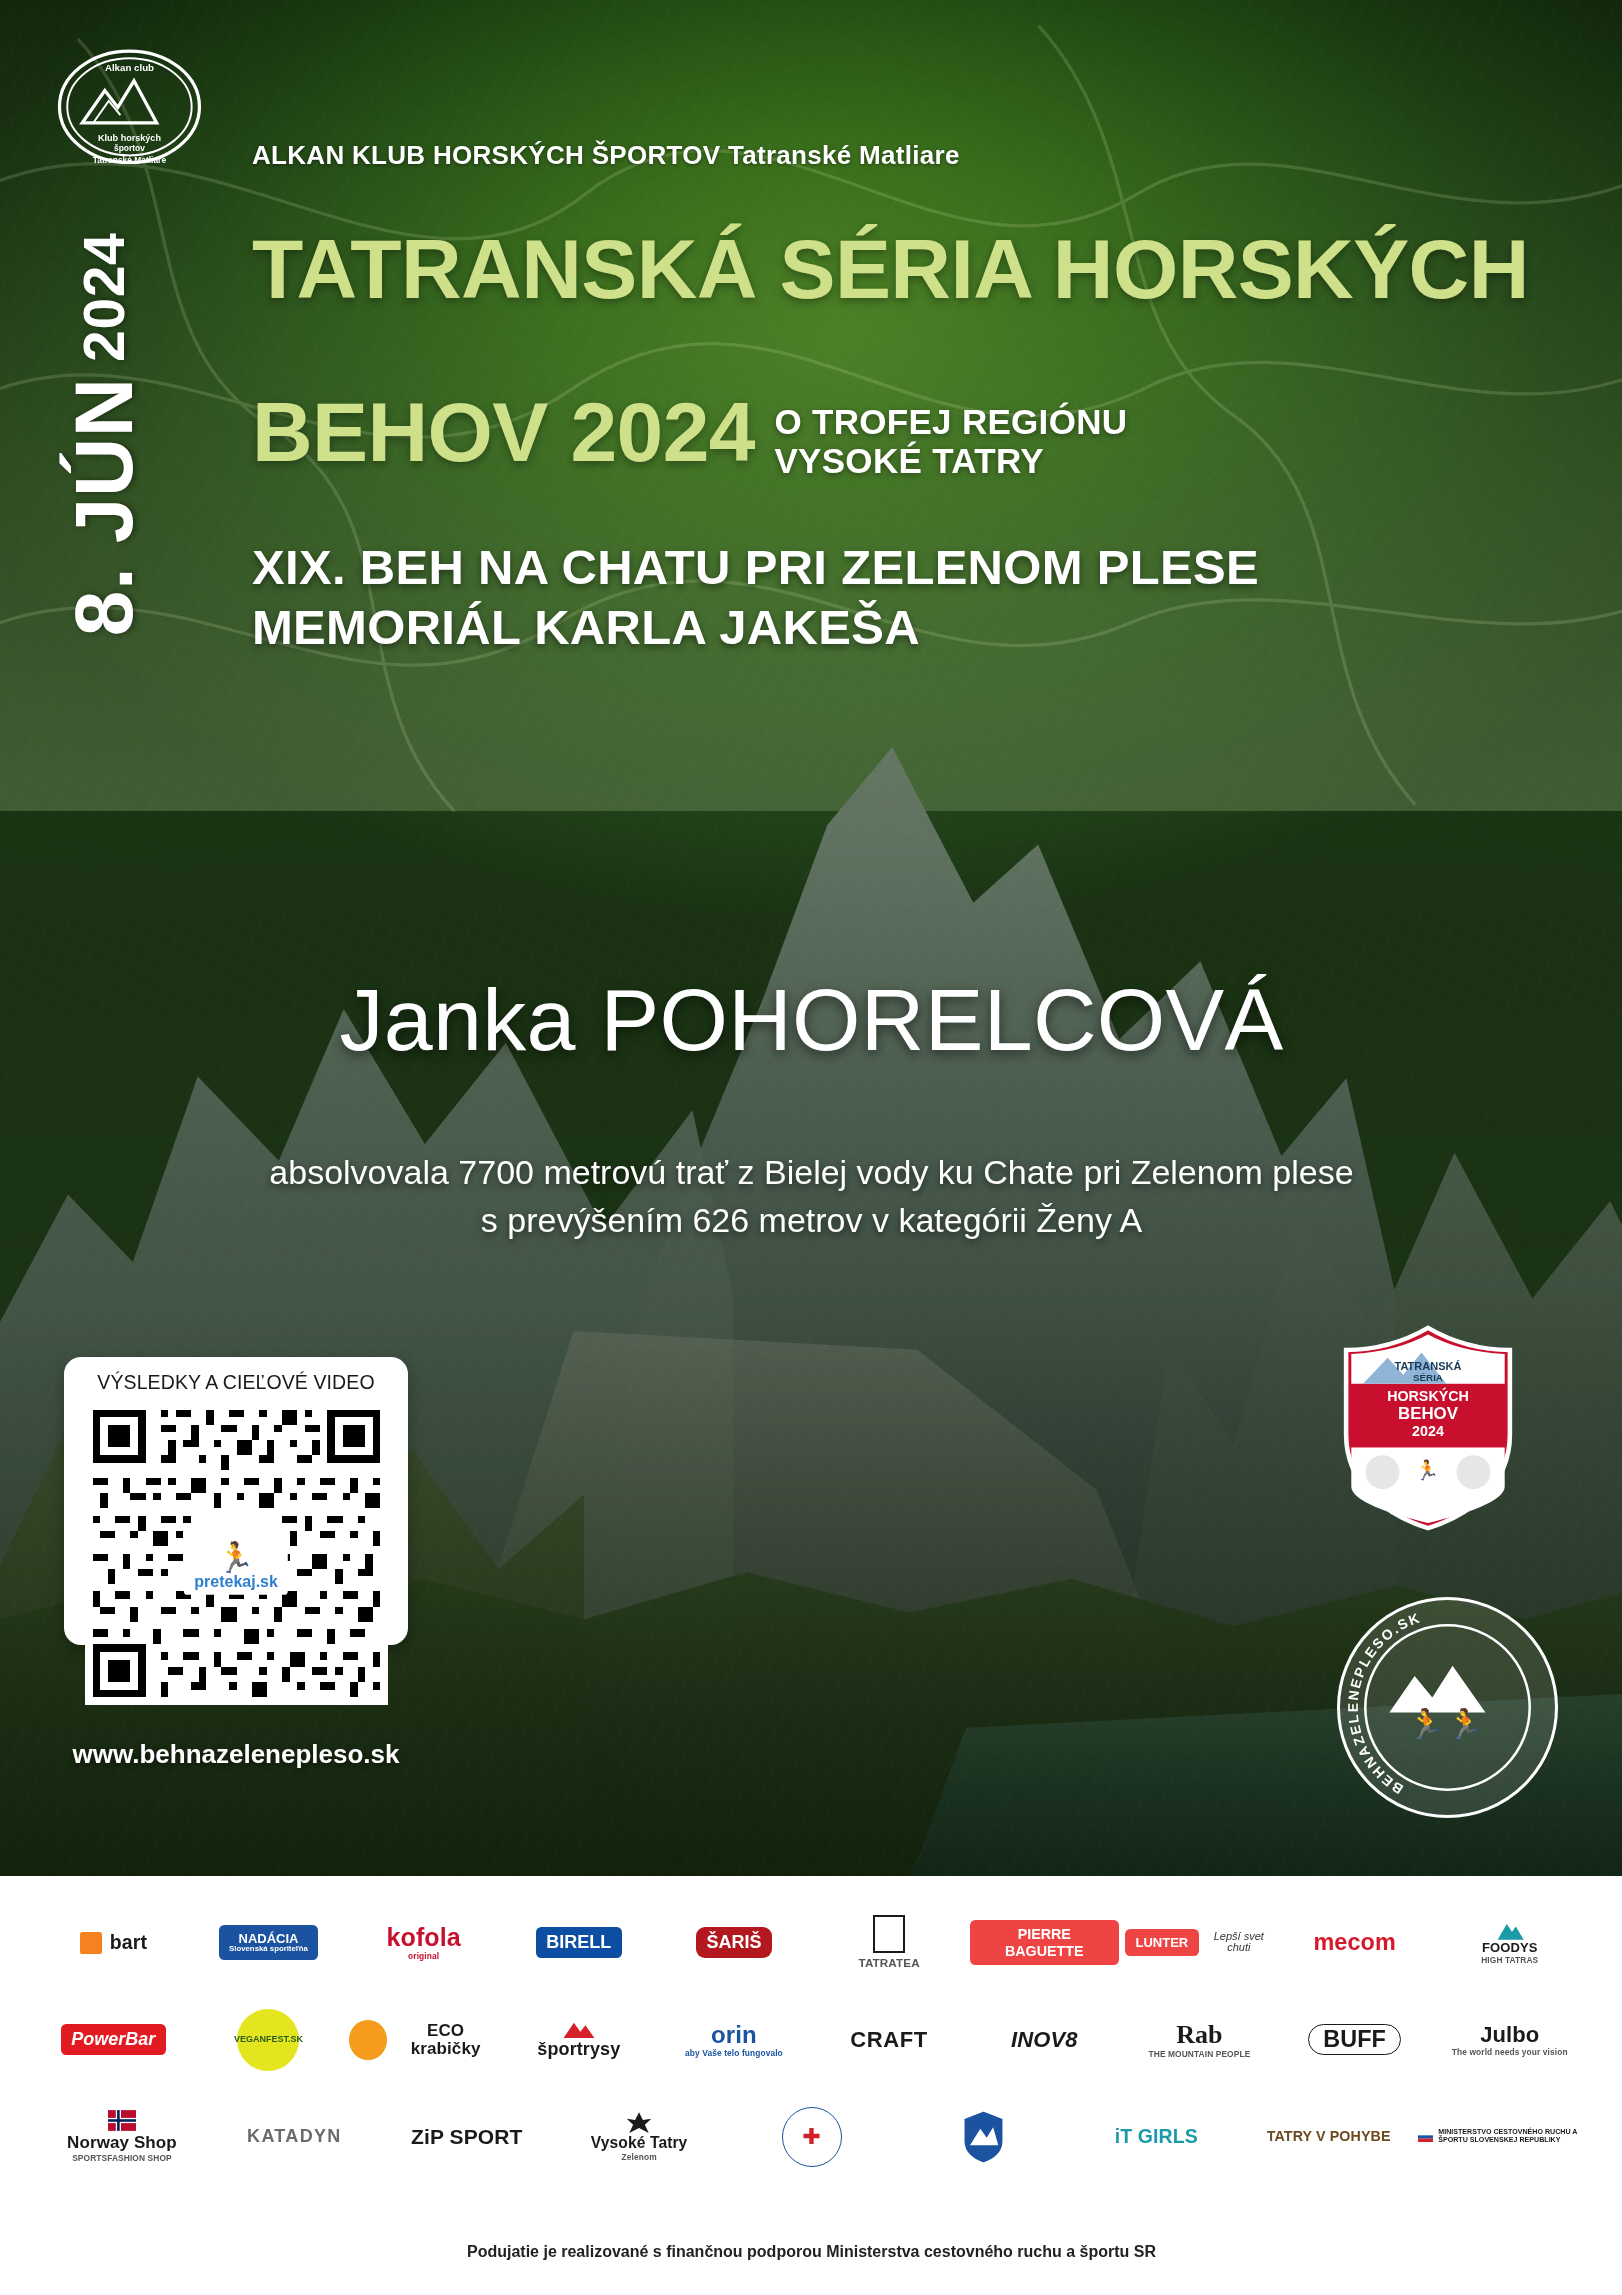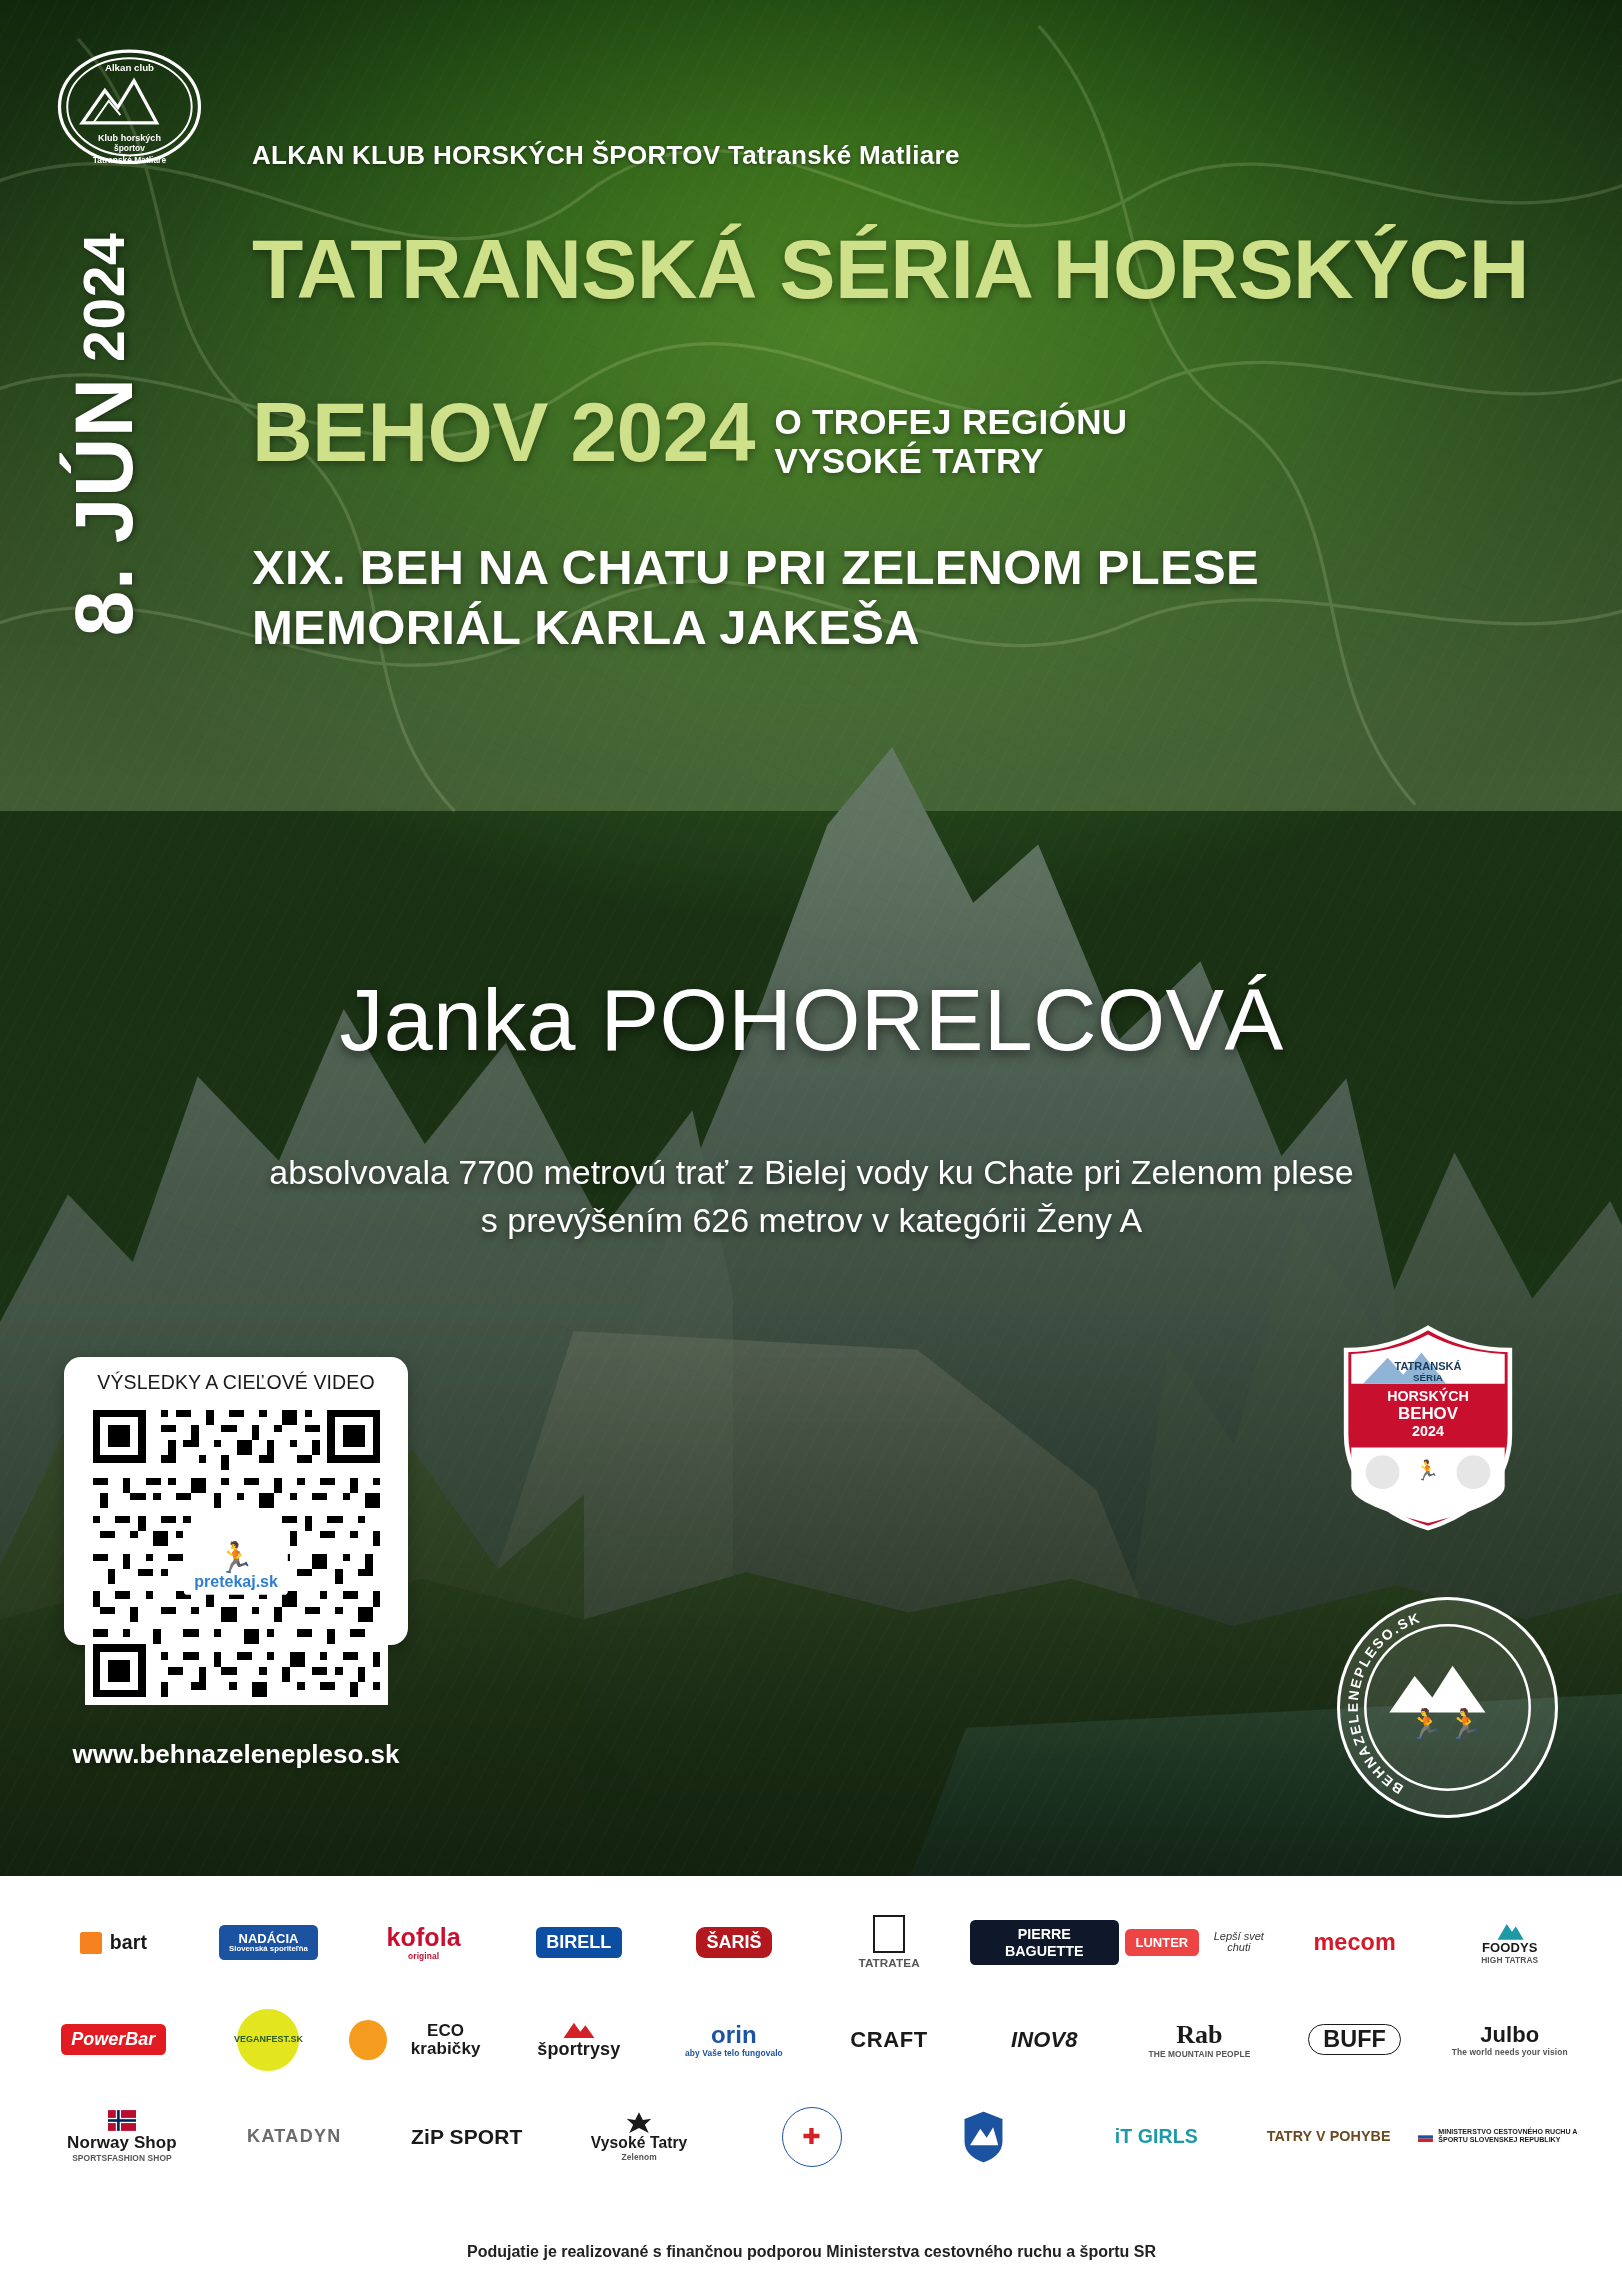--- a/index.html
+++ b/index.html
@@ -536,21 +536,21 @@
         <div class="pill" style="background:#0b4ea2;">BIRELL</div>
       </div>
       <div class="sponsor">
         <div class="pill" style="background:#b3181f;border-radius:9px;">ŠARIŠ</div>
       </div>
       <div class="sponsor">
         <div style="width:32px;height:38px;border:2.6px solid #1a1a1a;"></div>
         <div class="sb" style="font-size:11.7px;margin-top:3.9px;">TATRATEA</div>
       </div>
       <div class="sponsor">
-        <div class="pill" style="background:#0f172a;font-size:14.3px;line-height:1.15;">PIERRE BAGUETTE</div>
+        <div class="pill" style="background:#ef4444;font-size:14.3px;line-height:1.15;">PIERRE BAGUETTE</div>
       </div>
       <div class="sponsor">
         <div style="display:flex;align-items:center;gap:5.2px;">
           <span class="pill" style="background:#ef4444;font-size:13px;">LUNTER</span>
           <span style="font-size:11px;font-style:italic;color:#333;">Lepší svet chuti</span>
         </div>
       </div>
       <div class="sponsor">
         <div class="nm" style="color:#d6182b;font-size:23.4px;">mecom</div>
       </div>

